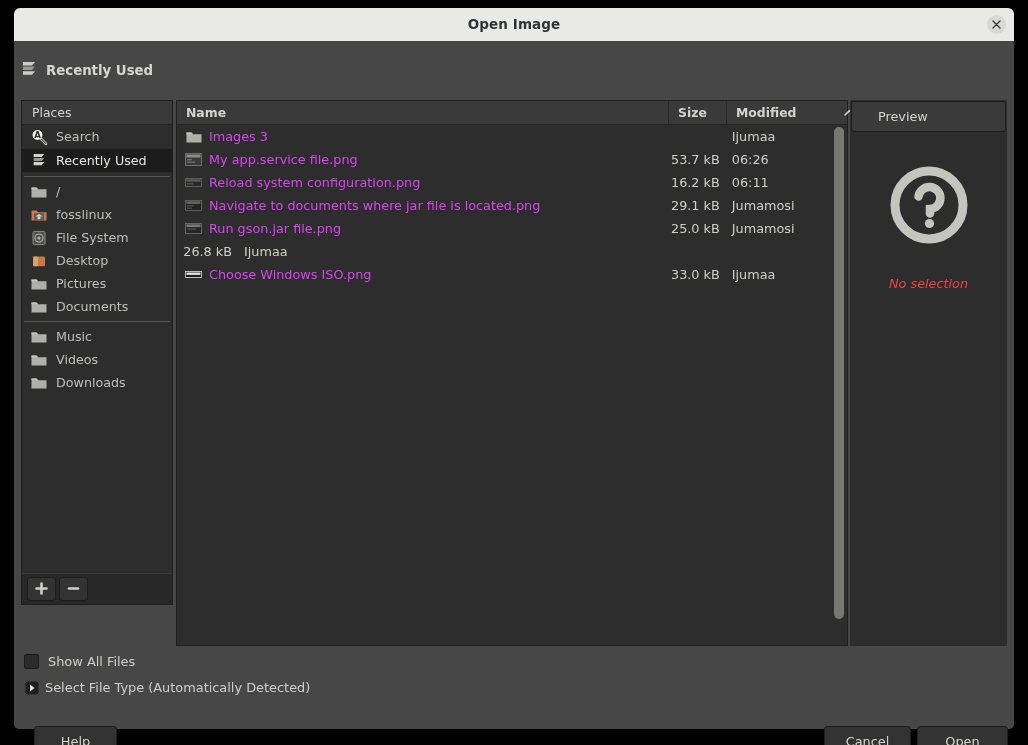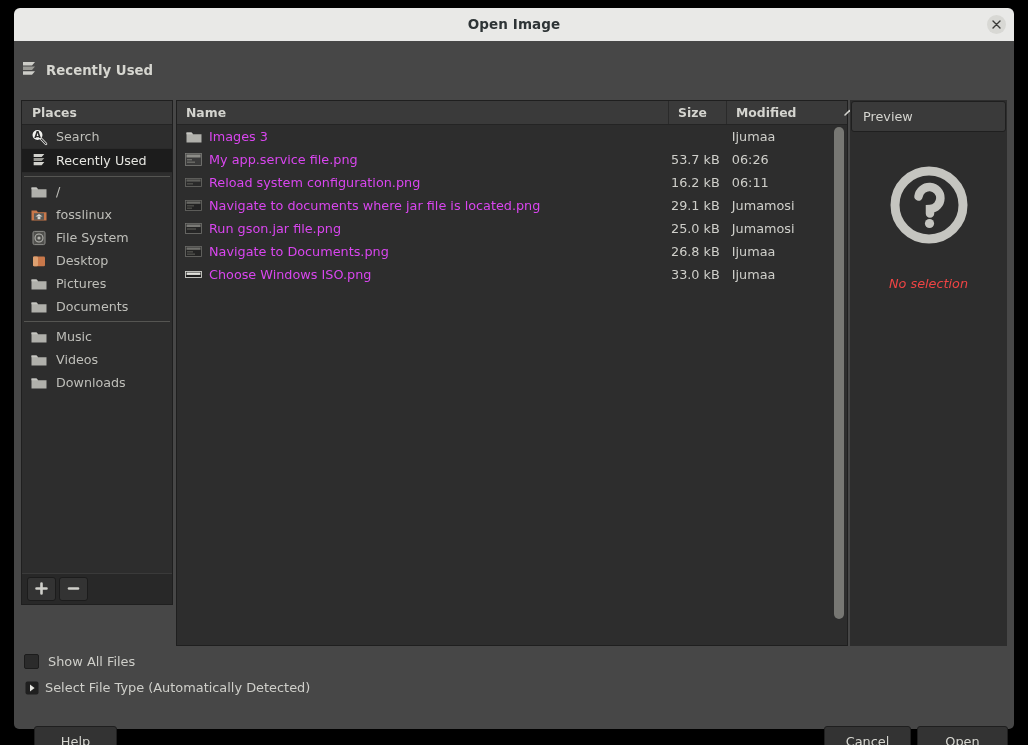--- a/index.html
+++ b/index.html
@@ -97,21 +97,21 @@
     height: 24px;
     background: #3a3a3a;
     border-bottom: 1px solid #242424;
     display: flex;
     align-items: center;
     padding-left: 10px;
     box-sizing: border-box;
   }
   .places-header span {
     font-size: 12.4px;
-    font-weight: bold;
+    font-weight: normal;
     color: #d4d4cf;
   }
   .places-list {
     position: absolute;
     left: 0; top: 24px; right: 0; bottom: 0;
     overflow: hidden;
   }
   .place-row {
     height: 23px;
     display: flex;
@@ -287,21 +287,21 @@
   .preview-head {
     position: absolute;
     left: 1px; top: 1px;
     width: 155px; height: 31px;
     background: #3a3a3a;
     border: 1px solid #1f1f1f;
     border-radius: 3px;
     box-sizing: border-box;
     display: flex;
     align-items: center;
-    padding-left: 11px;
+    padding-left: 26px;
   }
   .preview-head span {
     font-size: 12.8px;
     color: #d4d4cf;
   }
   .preview-body {
     position: absolute;
     left: 0; top: 32px; right: 0; bottom: 0;
     display: flex;
     flex-direction: column;
@@ -632,31 +632,20 @@
                 <rect x="2" y="6.2" width="9" height="1.6" fill="#4d4d49"></rect>
               </svg>
             </span>
             <span class="fname">Run gson.jar file.png</span>
           </div>
           <div class="c-size">25.0 kB</div>
           <div class="c-mod">Jumamosi</div>
         </div>
 
         <div class="frow">
-          <div class="c-name">
-            <span class="fico">
-              <svg width="17" height="13" viewBox="0 0 17 13">
-                <rect x="0.5" y="1.5" width="16" height="10" fill="#242424" stroke="#6e6e6a" stroke-width="0.8"></rect>
-                <rect x="1.5" y="2.4" width="14" height="2.4" fill="#70706c"></rect>
-                <rect x="2" y="6" width="6" height="1.6" fill="#4a4a46"></rect>
-                <rect x="2" y="8.4" width="8" height="1.6" fill="#4a4a46"></rect>
-              </svg>
-            </span>
-            <span class="fname">Navigate to Documents.png</span>
-          </div>
           <div class="c-size">26.8 kB</div>
           <div class="c-mod">Ijumaa</div>
         </div>
 
         <div class="frow">
           <div class="c-name">
             <span class="fico">
               <svg width="17" height="11" viewBox="0 0 17 11">
                 <rect x="0.5" y="2.5" width="16" height="6" fill="#1e1e1e" stroke="#cfcfca" stroke-width="0.9"></rect>
                 <rect x="1.6" y="3.5" width="13.8" height="2.4" fill="#e2e2dd"></rect>

